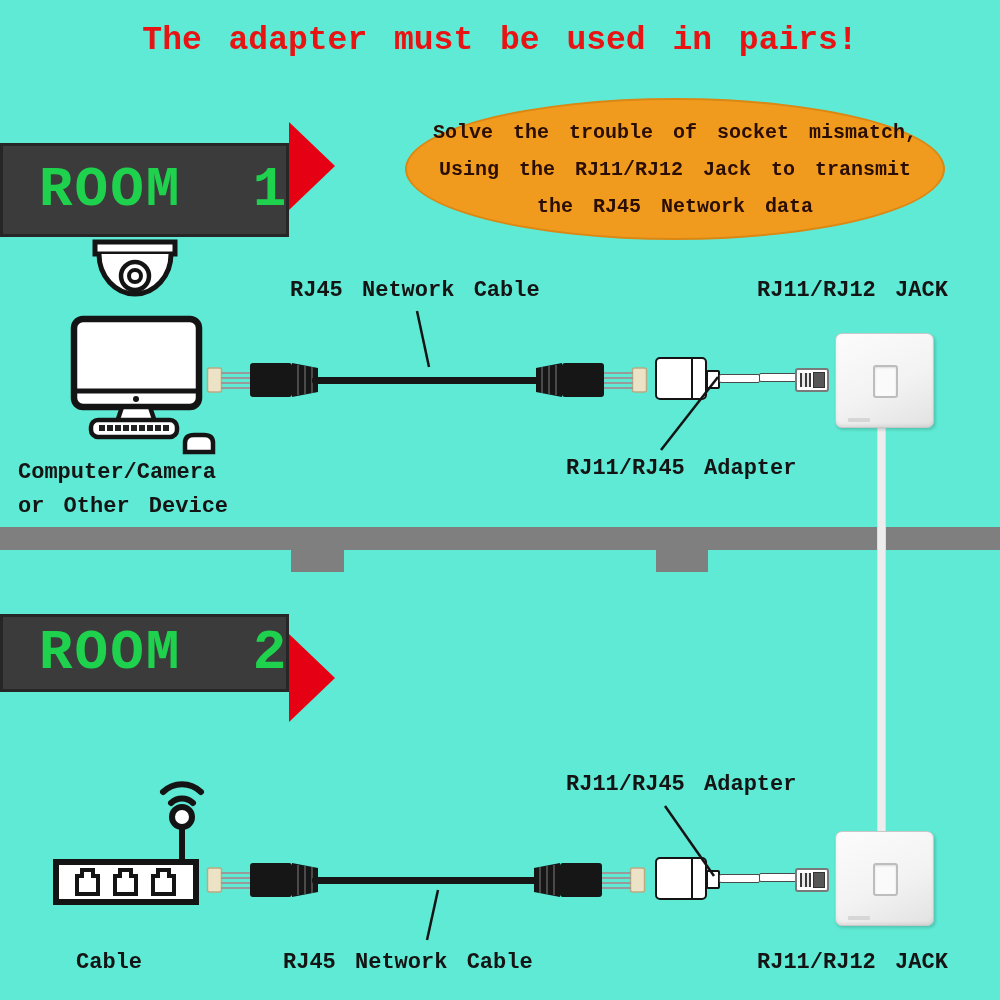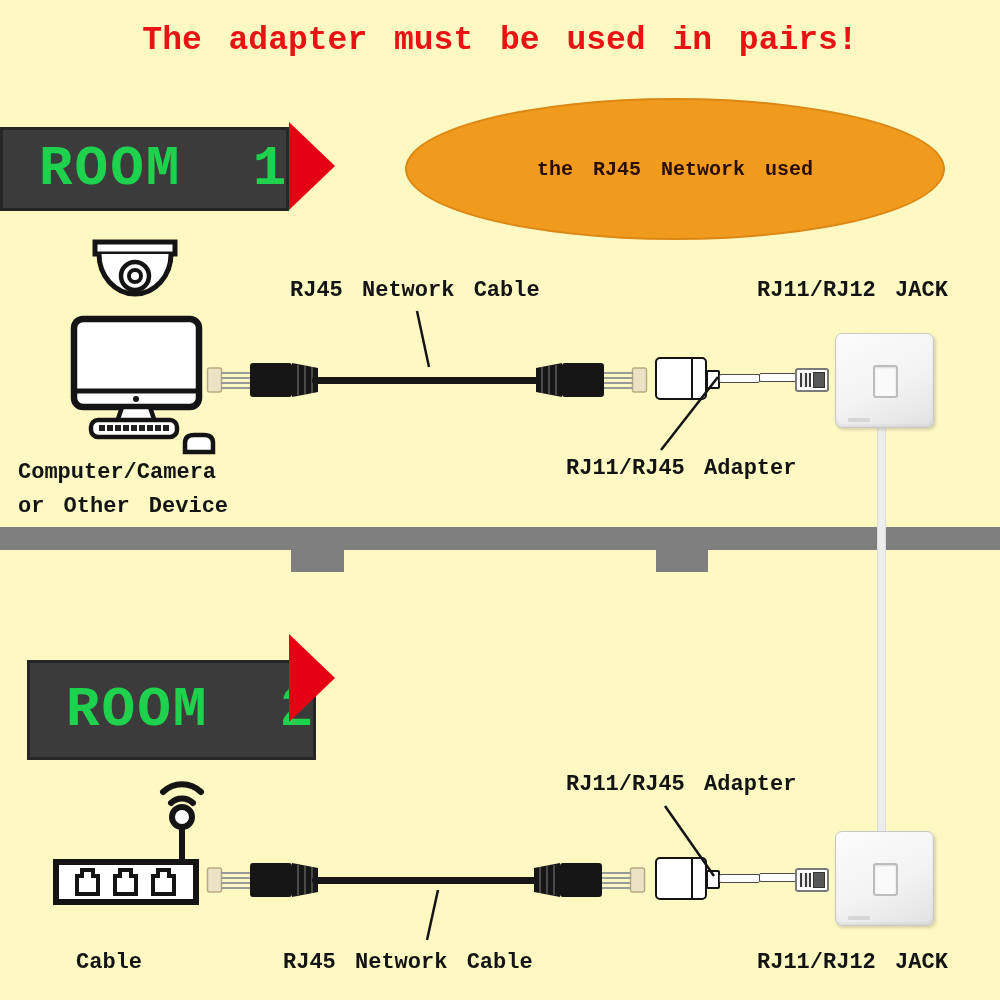--- a/index.html
+++ b/index.html
@@ -1,29 +1,29 @@
 <!DOCTYPE html>
 <html style="--title_red: #e81414; --banner_bg: #3b3b3b; --banner_green: #1fd24e; --arrow_red: #e60013; --bubble_fill: #f09a1e; --bubble_border: #db8714; --bubble_text: #2b0e03; --divider_gray: #7f7f7f; --line_black: #141414;"><head>
 <meta charset="utf-8">
 <style>
   :root{
     --title_red:#e81414; --banner_bg:#3b3b3b; --banner_green:#1fd24e;
     --arrow_red:#e60013; --bubble_fill:#f09a1e; --bubble_border:#db8714;
     --bubble_text:#2b0e03; --divider_gray:#7f7f7f; --line_black:#141414;
   }
   html,body{margin:0;padding:0;background:#ffffff;}
-  .canvas{position:relative;width:1000px;height:1000px;background:#fef9c3;overflow:hidden;
+  .canvas{position:relative;width:1000px;height:1000px;background:#5eead4;overflow:hidden;
           font-family:"Liberation Mono","DejaVu Sans Mono",monospace;color:var(--line_black);}
   .title{position:absolute;top:22px;left:0;width:1000px;text-align:center;
          font-size:33px;font-weight:bold;color:var(--title_red);word-spacing:7px;white-space:pre;}
   
   .banner{position:absolute;left:0;width:289px;background:var(--banner_bg);
           border:3px solid #262626;box-sizing:border-box;display:flex;align-items:center;}
-  .banner.b1{top:127px;height:84px;}
-  .banner.b2{top:660px;height:100px;margin-left:27px;}
+  .banner.b1{top:143px;height:94px;}
+  .banner.b2{top:614px;height:78px;}
   .banner-text{padding-left:36px;font-size:56px;font-weight:bold;color:var(--banner_green);
                letter-spacing:2px;white-space:pre;}
   .arrow{position:absolute;left:289px;width:0;height:0;
          border-top:44px solid transparent;border-bottom:44px solid transparent;
          border-left:46px solid var(--arrow_red);}
   .arrow.a1{top:122px;} .arrow.a2{top:634px;}
   
   .bubble{position:absolute;left:405px;top:98px;width:540px;height:142px;border-radius:50%;
           background:var(--bubble_fill);border:2px solid var(--bubble_border);box-sizing:border-box;
           display:flex;flex-direction:column;justify-content:center;align-items:center;
@@ -78,21 +78,23 @@
 <div class="canvas">
 
   <div class="title">The adapter must be used in pairs!</div>
 
   <div class="banner b1">
     <span class="banner-text">ROOM  1</span>
   </div>
   <div class="arrow a1"></div>
 
   <div class="bubble">
-    <div>the RJ45 Network used</div>
+    <div>Solve the trouble of socket mismatch,</div>
+    <div>Using the RJ11/RJ12 Jack to transmit</div>
+    <div>the RJ45 Network data</div>
   </div>
 
   <div class="icon" style="left:88px;top:238px;width:95px;height:66px;">
     <svg width="95" height="66" viewBox="0 0 95 66">
       <rect x="7" y="4" width="80" height="12" fill="#fff" stroke="#141414" stroke-width="5"></rect>
       <path d="M11 16 A 36 40 0 0 0 83 16" fill="#fff" stroke="#141414" stroke-width="5"></path>
       <circle cx="47" cy="38" r="14" fill="#fff" stroke="#141414" stroke-width="4.5"></circle>
       <circle cx="47" cy="38" r="6" fill="#fff" stroke="#141414" stroke-width="4"></circle>
     </svg>
   </div>

